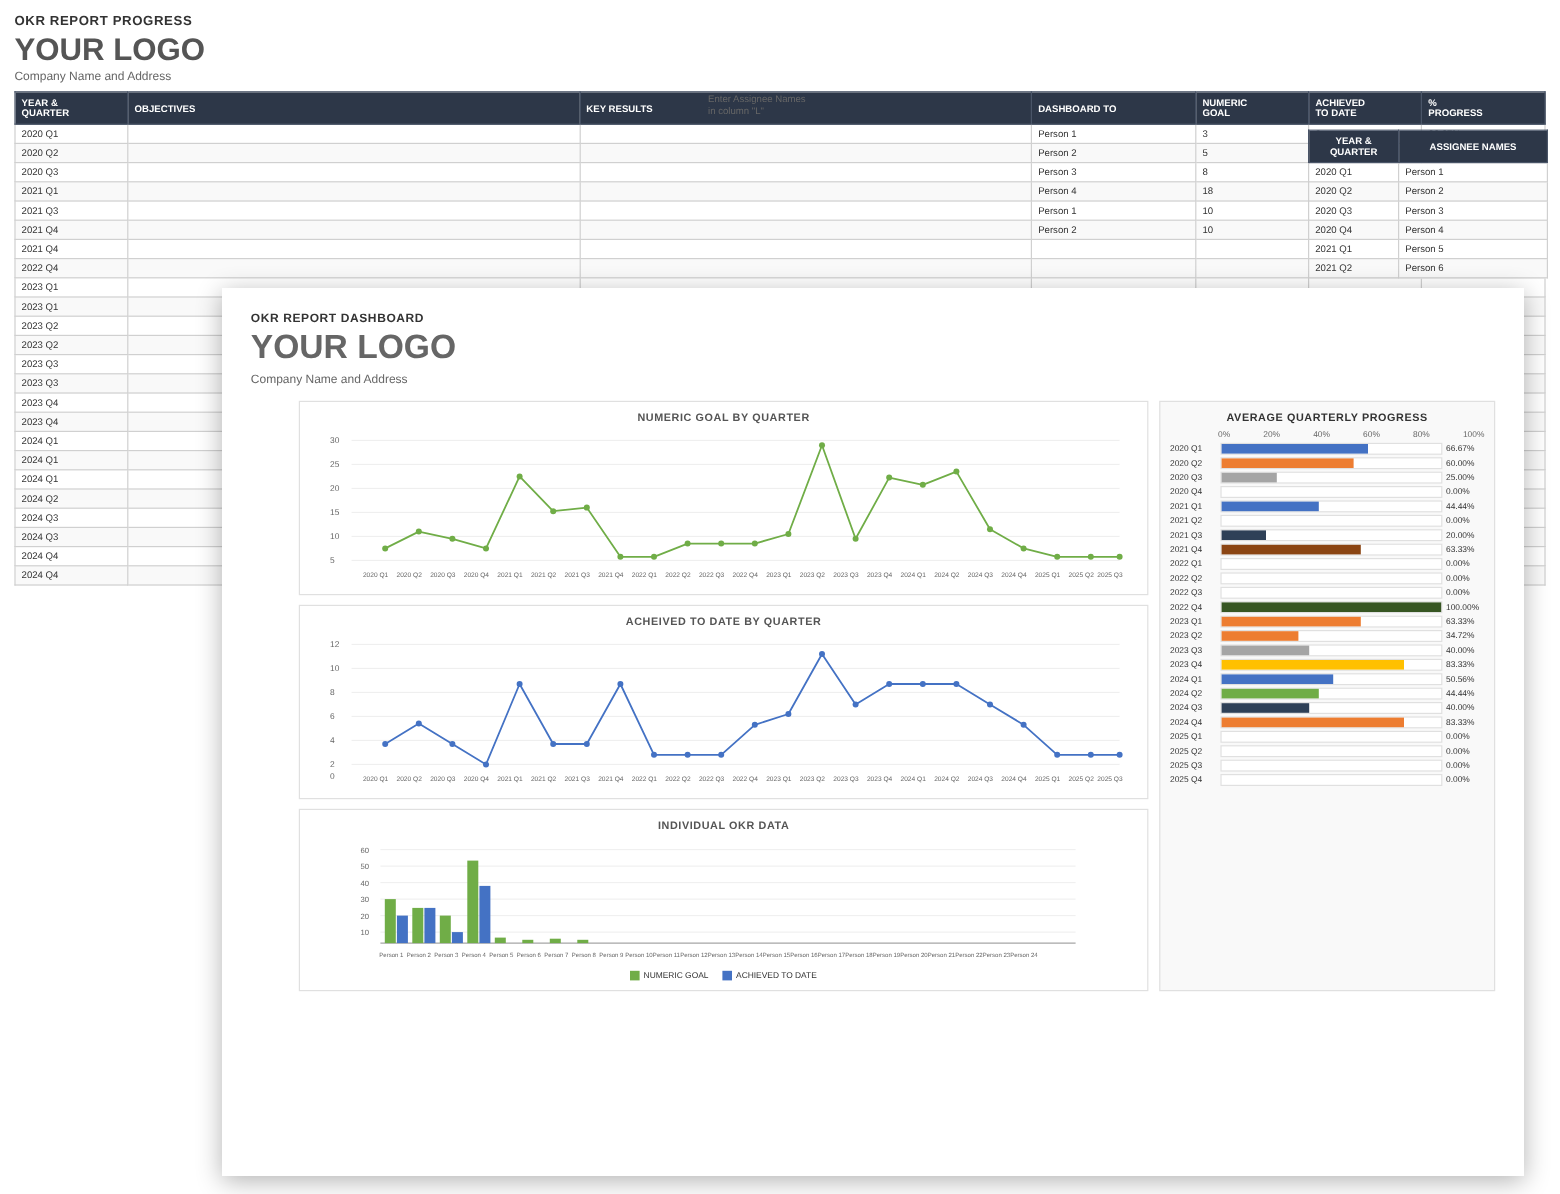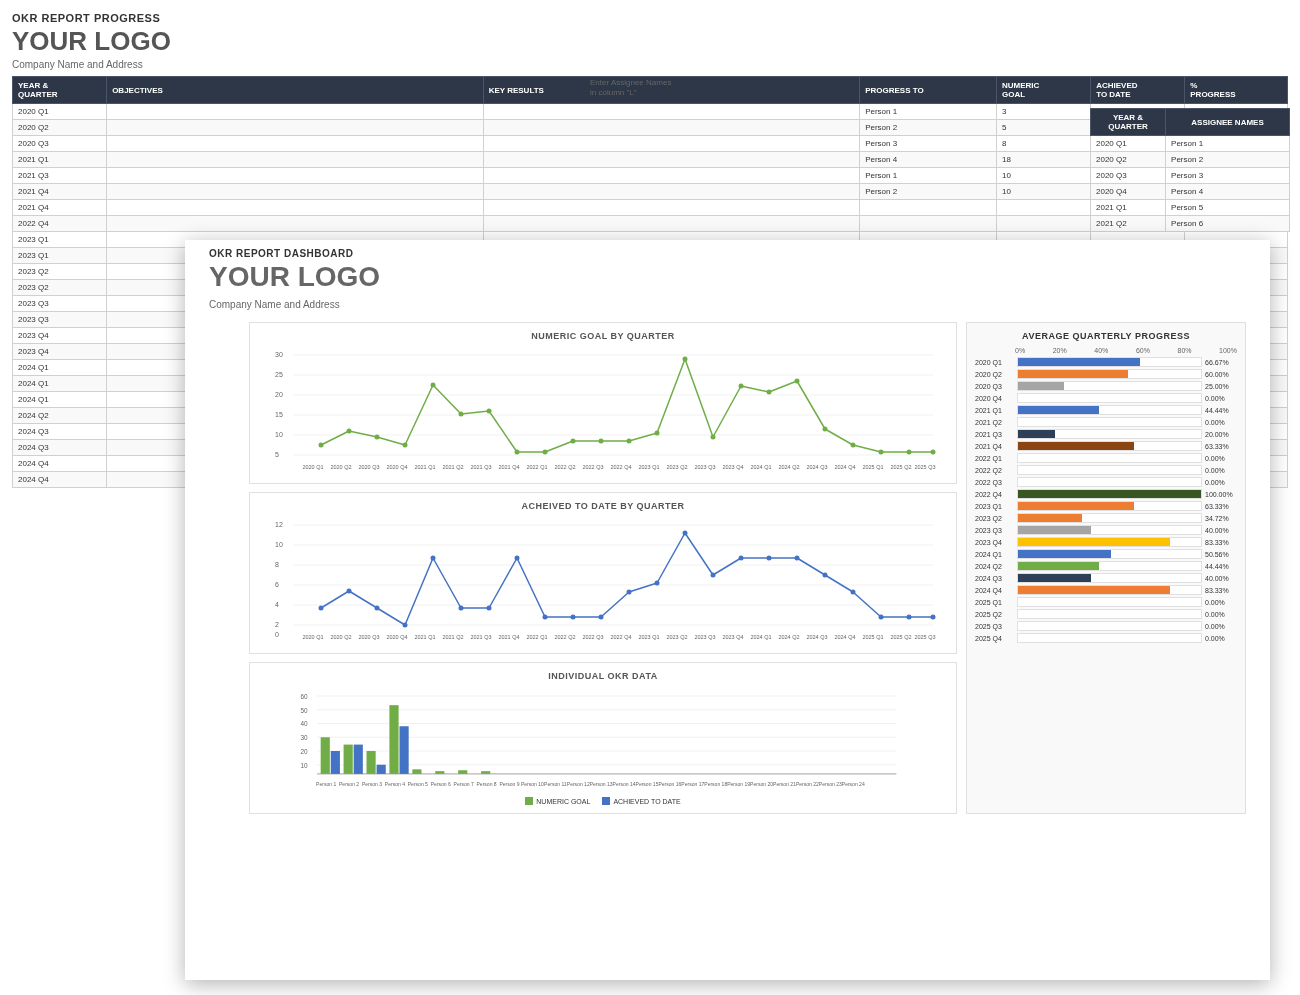--- a/index.html
+++ b/index.html
@@ -102,21 +102,21 @@
 
     
     .dashboard {
       position: absolute;
       top: 240px;
       left: 185px;
       width: 1085px;
       height: 740px;
       background: #fff;
       box-shadow: 0 4px 20px rgba(0,0,0,0.3);
-      padding: 8px 24px;
+      padding: 20px 24px;
       overflow: hidden;
     }
 
     .dash-title-small {
       font-size: 10px;
       color: #333;
       font-weight: bold;
       letter-spacing: 0.5px;
       margin-bottom: 2px;
     }
@@ -263,21 +263,21 @@
   <div class="bg-assignee-note" style="font-size:8px; color:#666; text-align:left; line-height:1.3;">
     Enter Assignee Names<br>in column "L"
   </div>
 
   <table class="bg-table">
     <thead>
       <tr>
         <th style="width:55px;">YEAR &amp;<br>QUARTER</th>
         <th style="width:220px;">OBJECTIVES</th>
         <th style="width:220px;">KEY RESULTS</th>
-        <th style="width:80px;">PROGRESS TO</th>
+        <th style="width:80px;">DASHBOARD TO</th>
         <th style="width:55px;">NUMERIC<br>GOAL</th>
         <th style="width:55px;">ACHIEVED<br>TO DATE</th>
         <th style="width:60px;">%<br>PROGRESS</th>
       </tr>
     </thead>
     <tbody id="bg-table-body">
     <tr>
       <td>2020 Q1</td>
       <td></td>
       <td></td>

